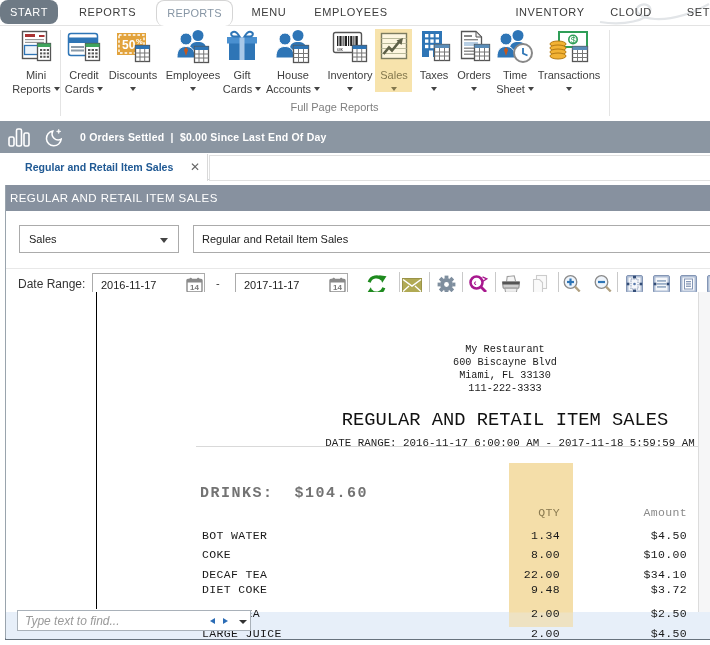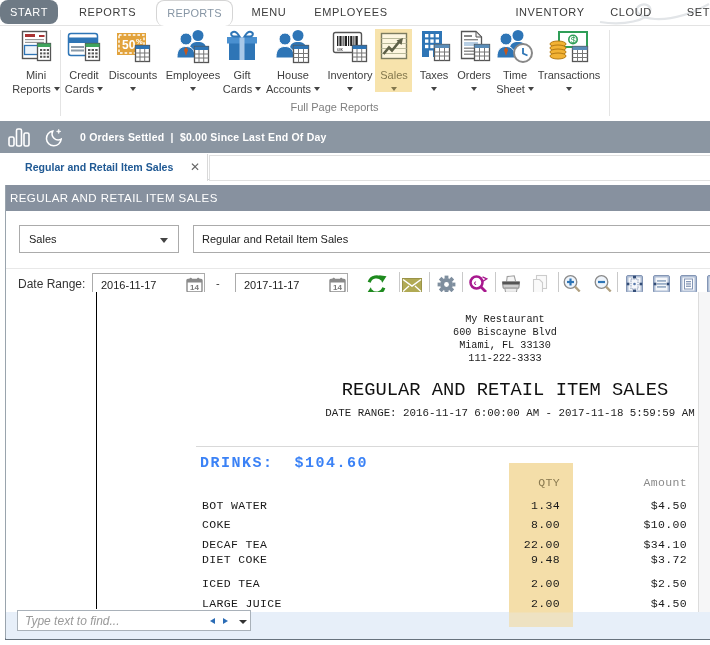--- a/index.html
+++ b/index.html
@@ -47,26 +47,26 @@
 #toolbar { position:absolute; left:0; top:74px; width:705px; height:32px; border-top:1px solid #e8e8e8; border-bottom:1px solid #9a9a9a; background:#fff;margin-top:9px; }
 #toolbar .lbl { position:absolute; left:12px; top:8px; font-size:12px; color:#333; }
 .datefield { position:absolute; top:4px; width:113px; height:24px; border:1px solid #ababab; background:#fff; font-size:11px; color:#222; line-height:22px; padding-left:8px; }
 #toolbar .dash { position:absolute; left:210px; top:8px; font-size:11px; color:#333; }
 #toolbar .tsep { position:absolute; top:3px; width:1px; height:26px; background:#c9c9c9; }
 .tbi { position:absolute; top:5px; }
 
 
 #report { position:absolute; left:0; top:107px; width:705px; height:347px; background:#fff; overflow:hidden; }
 #vline { position:absolute; left:90px; top:0; width:1px; height:317px; background:#000; }
-.mono { font-family:"Liberation Mono", monospace; color:#1a1a1a; }
+.mono { font-family:"Liberation Mono", monospace; color:#1a1a1a;margin-top:30px; }
 #addr { position:absolute; left:293px; top:22px; width:412px; text-align:center; font-size:10.2px; line-height:12.9px; }
 #rtitle { position:absolute; left:293px; top:87px; width:412px; text-align:center; font-size:18.75px; color:#111; }
 #rdate { position:absolute; left:301px; top:114.5px; width:406px; text-align:center; font-size:10.8px; color:#222; }
 #hrline { position:absolute; left:190px; top:154px; width:502px; height:1px; background:#d9d9d9; }
-#drinks { position:absolute; left:194px; top:163px; font-size:15px; font-weight:bold; letter-spacing:1.5px; color:#3b82f6; }
+#drinks { position:absolute; left:194px; top:163px; font-size:15px; font-weight:bold; letter-spacing:1.5px; color:#737373; }
 #qtyhl { position:absolute; left:503px; top:171px; width:64px; height:164px; background:linear-gradient(to bottom,#f4dea9 0px,#f4dea9 149px,#eee2c2 150px,#eee2c2 164px); z-index:3; }
 .rrow { position:absolute; left:0; width:705px; height:14px; font-size:11.5px; letter-spacing:0.35px; z-index:4; }
 .rrow .nm { position:absolute; left:196px; }
 .rrow .q { position:absolute; left:475px; width:79px; text-align:right; }
 .rrow .a { position:absolute; left:595px; width:86px; text-align:right; }
 .hdr { color:#8a8a8a; }
 .qh { color:#8a7a50; }
 
 
 #findrow { position:absolute; left:0; top:427px; width:705px; height:27px; background:#e7eff9; z-index:2; }

